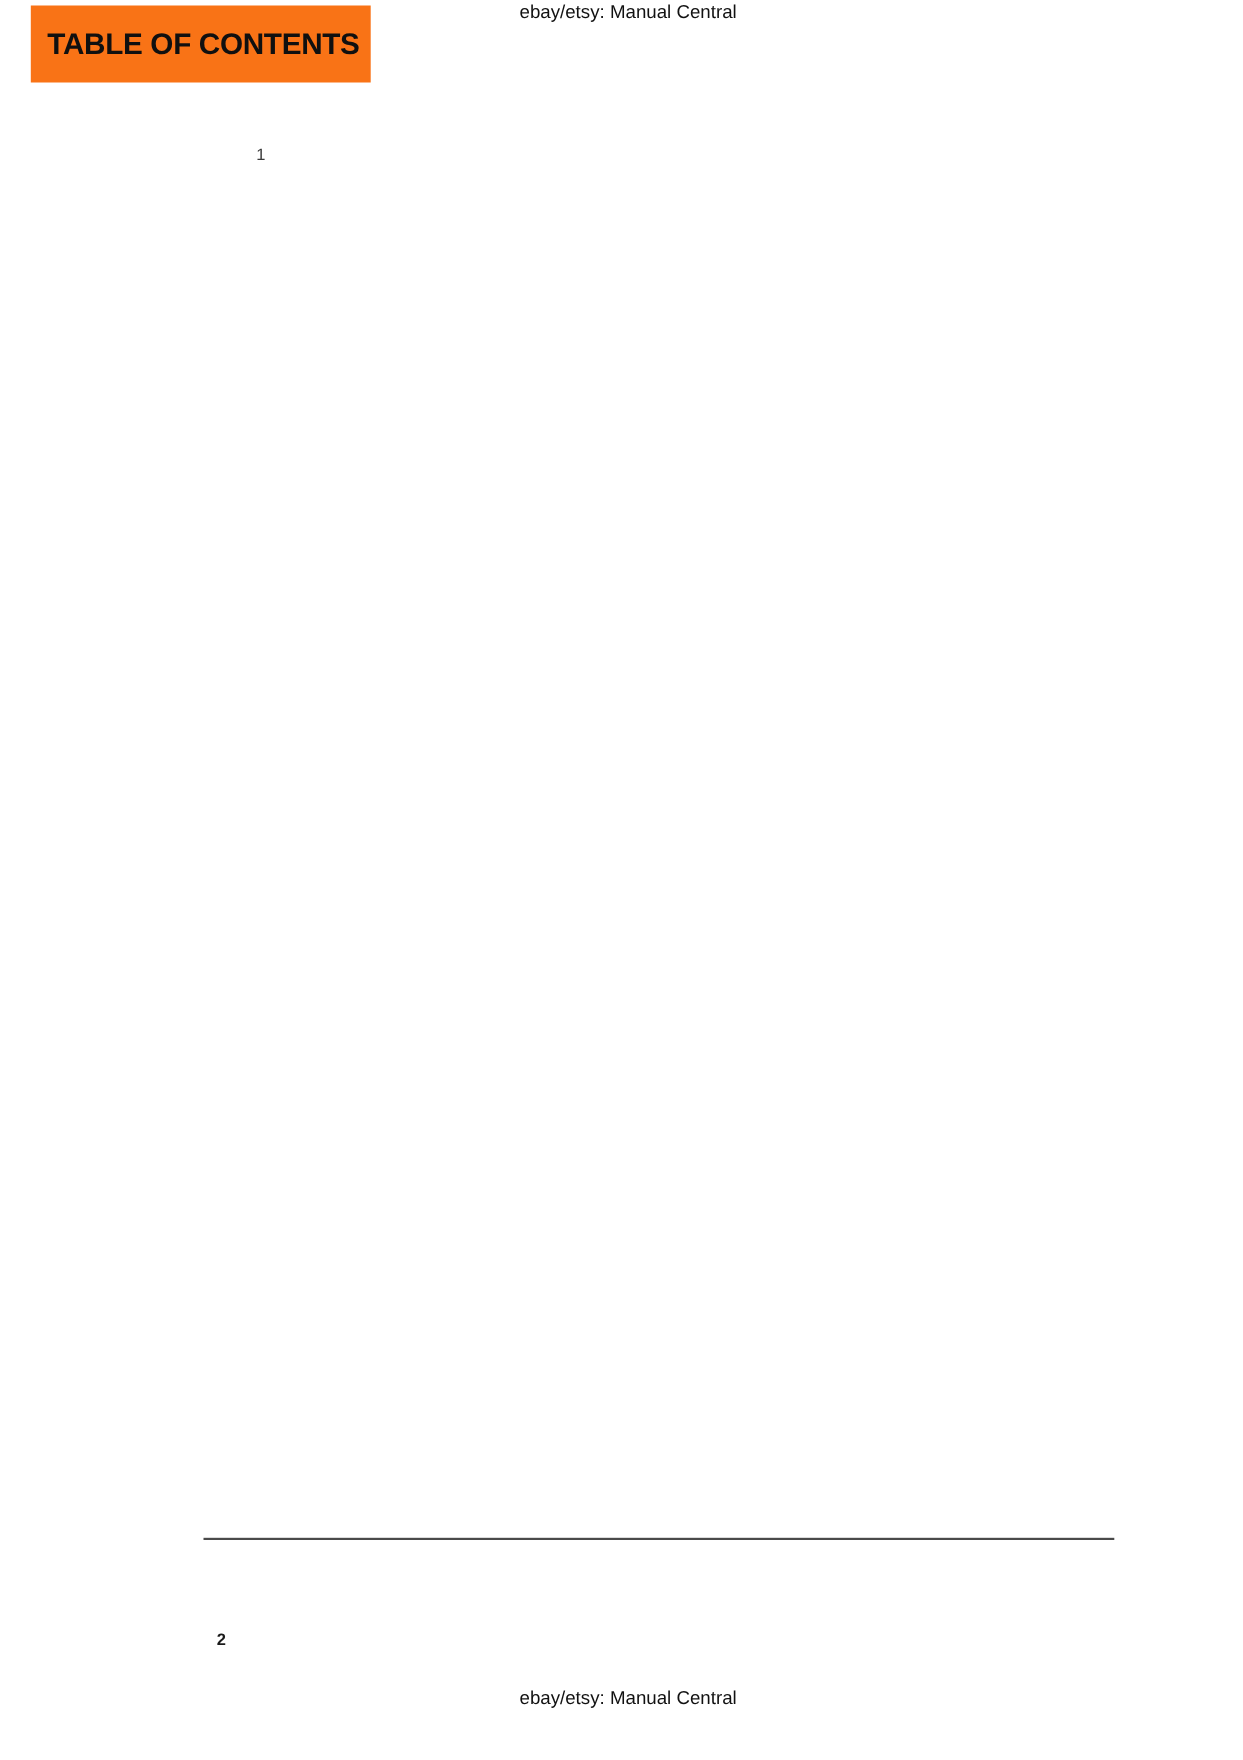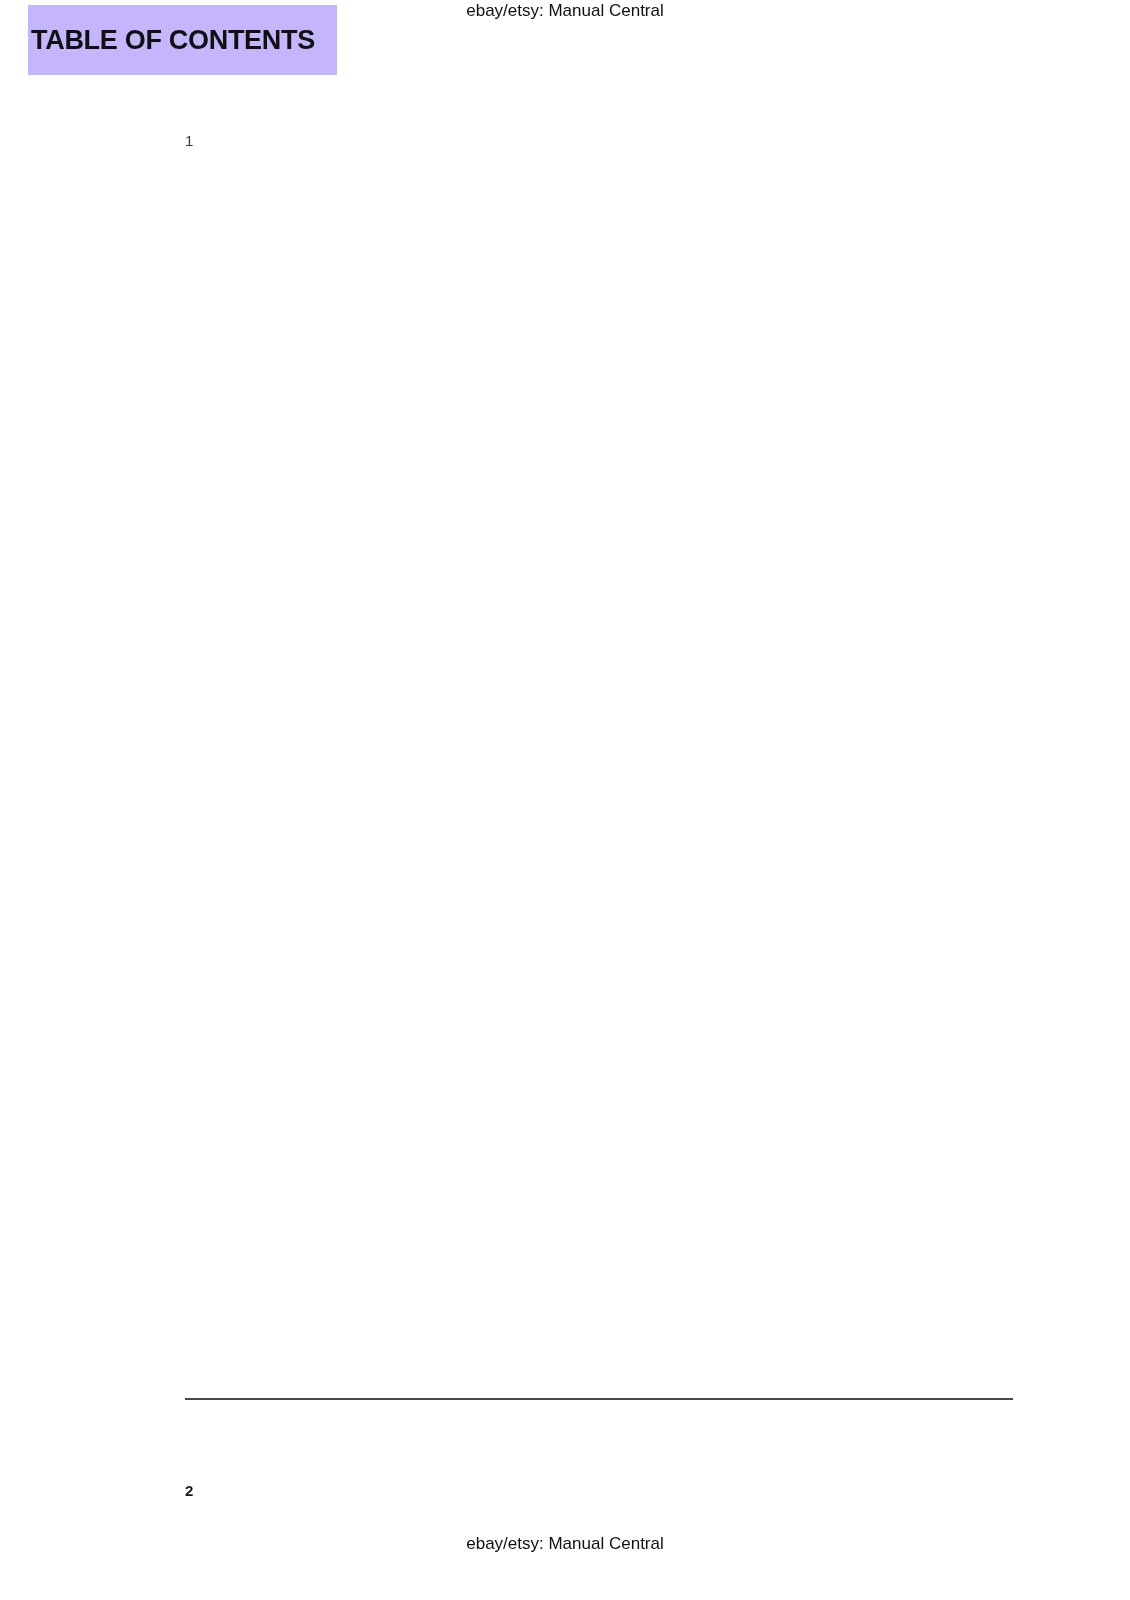--- a/index.html
+++ b/index.html
@@ -1,15 +1,15 @@
 <!DOCTYPE html>
 <html><head>
 <meta charset="utf-8">
 <style>
-  * { box-sizing: border-box; }
+  * { box-sizing: border-box; padding-left: 12px; }
   html, body { margin: 0; padding: 0; background: #ffffff; }
 
   .page {
     position: relative;
     width: 1130px;
     height: 1600px;
     background: #ffffff;
     font-family: "Liberation Sans", sans-serif;
     color: #3b3b3b;
     overflow: hidden;
@@ -21,21 +21,21 @@
     width: 100%;
     text-align: center;
     font-size: 17px;
     color: #111111;
   }
 
   .banner {
     position: absolute;
     top: 5px; left: 28px;
     width: 309px; height: 70px;
-    background: #c4b5fd;
+    background: #f97316;
     display: flex;
     align-items: center;
   }
   .banner .banner-title {
     font-size: 27px;
     font-weight: bold;
     color: #101010;
     letter-spacing: -0.3px;
     padding-left: 3px;
     white-space: nowrap;

